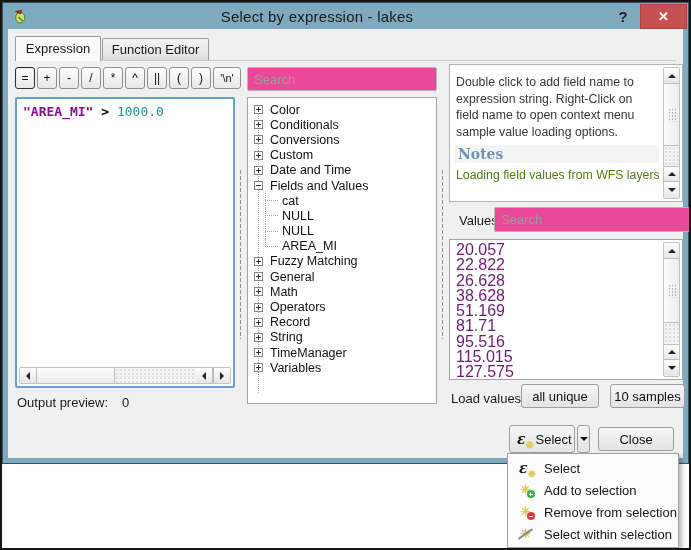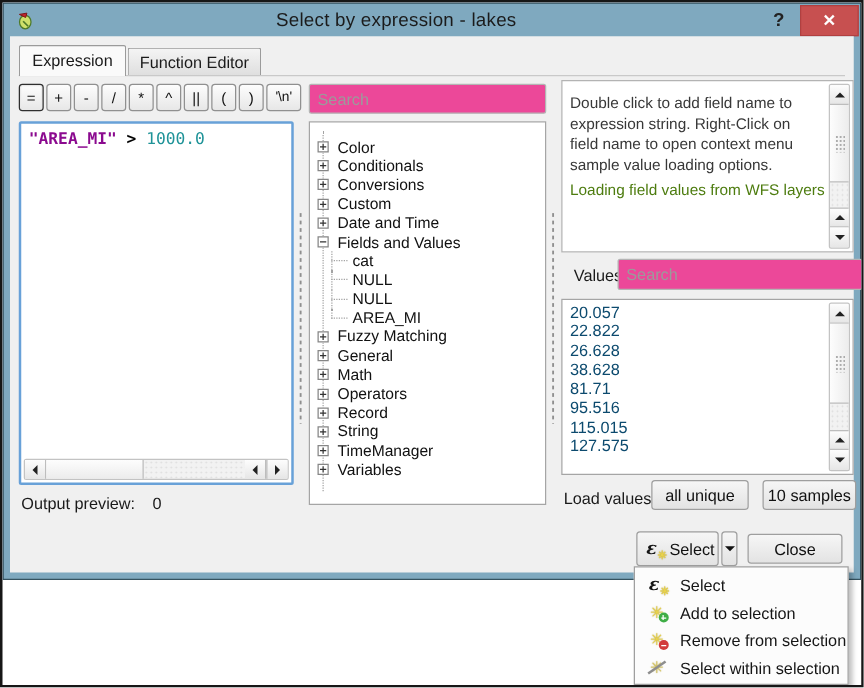--- a/index.html
+++ b/index.html
@@ -74,21 +74,21 @@
   .splitter.s1 { left:231px; top:140px; height:170px; }
   .splitter.s2 { left:433px; top:140px; height:170px; }
 
   
   .txtinput { border:1px solid #b4b4b4; border-radius:2px; background:#ec4899; font-size:13px; color:#333; padding:0 6px;
               font-family:"Liberation Sans",sans-serif; }
   .txtinput::placeholder { color:#9b9b9b; }
   .search-funcs { position:absolute; left:239px; top:38px; width:190px; height:24px; }
 
   .tree { position:absolute; left:239px; top:68px; width:190px; height:307px; background:#fff;
-          border:1px solid #a5a5a5; overflow:hidden; padding-top:12px; }
+          border:1px solid #a5a5a5; overflow:hidden; padding-top:4px; }
   .guide-v { position:absolute; left:10px; top:7px; height:288px; border-left:1px dotted #a3a3a3; }
   .trow { position:relative; height:15.2px; display:flex; align-items:center; font-size:12.5px; color:#111; z-index:1; }
   .exp { flex:none; width:9px; height:9px; margin:0 7px 0 6px; border:1px solid #868686; background:#fff; position:relative; }
   .exp::before { content:''; position:absolute; left:1px; right:1px; top:3px; height:1px; background:#333; }
   .exp.plus::after { content:''; position:absolute; top:1px; bottom:1px; left:3px; width:1px; background:#333; }
   .trow.child { padding-left:34px; }
   .trow.child::before { content:''; position:absolute; left:17px; top:7px; width:13px; border-top:1px dotted #a3a3a3; }
   .trow.child::after { content:''; position:absolute; left:17px; top:0; bottom:0; border-left:1px dotted #a3a3a3; }
   .trow.child.last::after { bottom:auto; height:8px; }
 
@@ -101,21 +101,21 @@
   .h-body { font-size:12.3px; color:#383838; line-height:16.5px; margin:6px 2px 5px; }
   .h-notes { font-family:"DejaVu Serif",serif; font-weight:bold; font-size:14px; color:#7193b3;
              background:#f4f4f4; padding:1px 4px; }
   .h-trunc { font-size:12.3px; color:#4d7c0f; margin:5px 2px 0; white-space:nowrap; }
 
   .values-label { position:absolute; left:451px; top:184px; font-size:13px; color:#1a1a1a; }
   .search-values { position:absolute; left:486px; top:178px; width:196px; height:25px; }
 
   .vallist { position:absolute; left:441px; top:210px; width:234px; height:141px; background:#fff;
              border:1px solid #a5a5a5; overflow:hidden; padding:2px 0 0 6px; }
-  .vrow { height:15.3px; line-height:15.3px; font-size:13px; color:#0c4a6e; }
+  .vrow { height:15.3px; line-height:15.3px; font-size:16px; color:#701a75; }
 
   .load-label { position:absolute; left:443px; top:362px; font-size:13px; color:#1a1a1a; }
   .btn { position:absolute; border:1px solid #9e9e9e; border-radius:3px; background:linear-gradient(#f6f6f6,#e3e3e3);
          font-size:13px; color:#111; display:flex; align-items:center; justify-content:center; }
   .btn-unique { left:513px; top:355px; width:78px; height:24px; }
   .btn-samples { left:602px; top:355px; width:75px; height:24px; }
 
   .btn-select { left:501px; top:396px; width:66px; height:28px; justify-content:flex-start; padding-left:7px; }
   .btn-droparrow { left:569px; top:396px; width:13px; height:28px; }
   .btn-droparrow::after { content:''; border:4px solid transparent; border-top-color:#111; margin-top:4px; }
@@ -268,40 +268,42 @@
           </div>
           <div class="trow ">
             <span class="exp plus"></span>
             <span>Variables</span>
           </div>
         </div>
 
       <div class="help">
         <div class="help-inner">
           <div class="h-body">Double click to add field name to expression string. Right-Click on field name to open context menu sample value loading options.</div>
+          <div class="h-notes">Notes</div>
           <div class="h-trunc">Loading field values from WFS layers</div>
         </div>
         <div class="vscroll">
           <span class="sbtn up"></span>
           <span class="vthumb" style="height:62px"></span>
           <span class="vtrack"></span>
           <span class="sbtn up up2"></span>
           <span class="sbtn down"></span>
         </div>
       </div>
 
       <span class="values-label">Values</span>
       <input class="txtinput search-values" placeholder="Search" style="">
 
       <div class="vallist">
         <div class="vrows">
             <div class="vrow">20.057</div>
             <div class="vrow">22.822</div>
             <div class="vrow">26.628</div>
             <div class="vrow">38.628</div>
+            <div class="vrow">51.169</div>
             <div class="vrow">81.71</div>
             <div class="vrow">95.516</div>
             <div class="vrow">115.015</div>
             <div class="vrow">127.575</div>
           </div>
         <div class="vscroll">
           <span class="sbtn up"></span>
           <span class="vthumb" style="height:64px"></span>
           <span class="vtrack"></span>
           <span class="sbtn up up2"></span>

